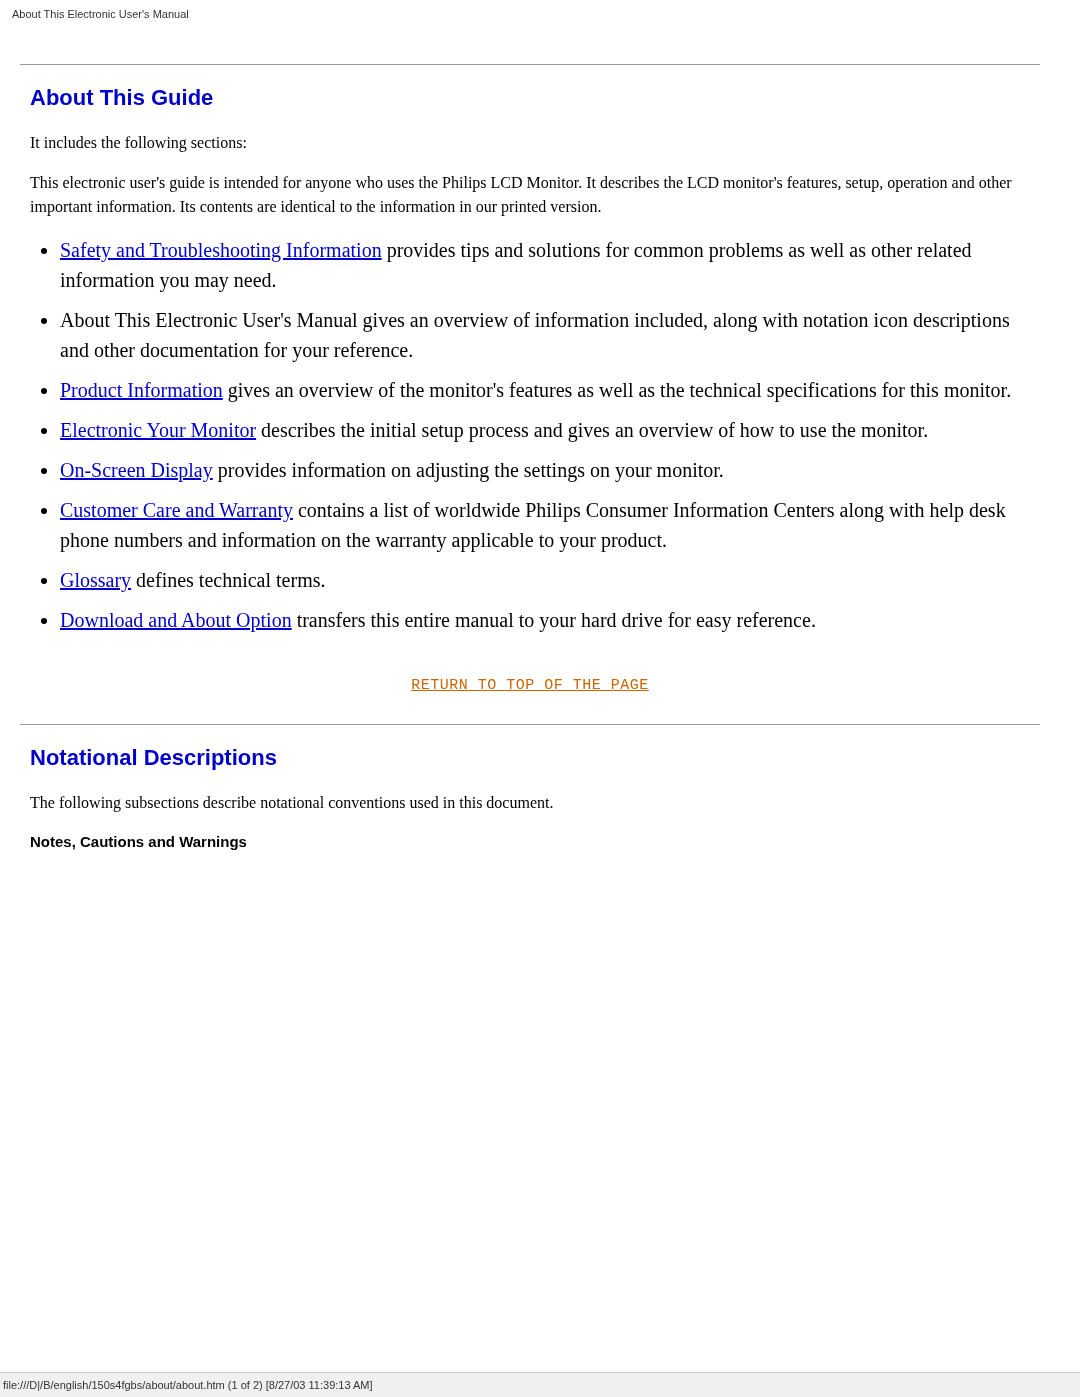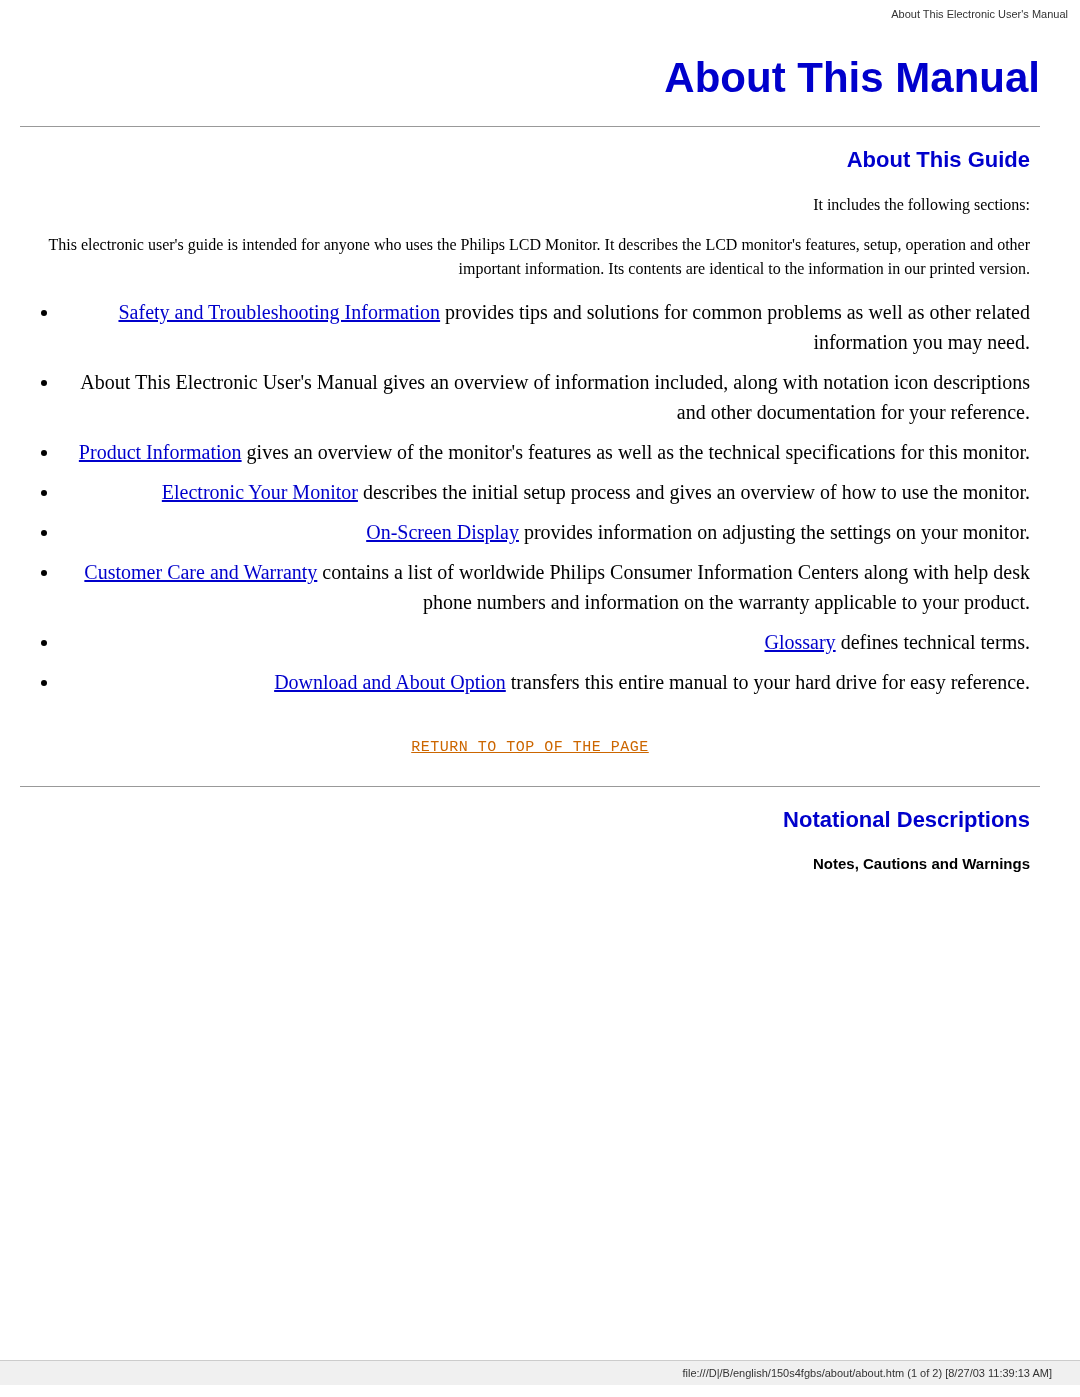--- a/index.html
+++ b/index.html
@@ -1,19 +1,18 @@
 <!DOCTYPE html>
 <html><head>
   <meta charset="utf-8">
   <style>
     * {
       margin: 0;
       padding: 0;
       box-sizing: border-box;
-      text-align: right;
     }
 
     body {
       font-family: Times New Roman, Times, serif;
       font-size: 16px;
       background: #ffffff;
       color: #000000;
       width: 1080px;
       min-height: 1397px;
       position: relative;
@@ -105,43 +104,42 @@
     .return-to-top a {
       font-family: Liberation Mono, monospace;
       font-size: 15px;
       color: #cc6600;
       text-decoration: underline;
       letter-spacing: 0.5px;
     }
 
     .status-bar {
       position: absolute;
-      bottom: 12px;
+      bottom: 0;
       left: 0;
       right: 0;
       font-family: Arial, Helvetica, sans-serif;
       font-size: 11px;
       color: #333;
-      padding: 6px 28px;
+      padding: 6px 3px;
       border-top: 1px solid #ccc;
       background: #f0f0f0;
     }
 
     .section-block {
       padding: 0 10px;
     }
   </style>
 </head>
 <body>
 
 <div class="browser-title-bar">About This Electronic User's Manual</div>
 
 <div class="page-container">
 
-  <h1 class="page-title">About This Manual</h1>
 
 
   <hr class="horizontal-rule">
 
   <div class="section-block" id="about-this-guide">
 
     <h2 class="section-title">About This Guide</h2>
 
     <p class="paragraph">It includes the following sections:</p>
 
@@ -179,20 +177,21 @@
     </div>
 
   </div>
 
   <hr class="horizontal-rule">
 
   <div class="section-block" id="notational-descriptions">
 
     <h2 class="section-title">Notational Descriptions</h2>
 
+    <p class="paragraph">The following subsections describe notational conventions used in this document.</p>
 
     <p class="paragraph" style="font-weight: bold; font-family: Arial, Helvetica, sans-serif; font-size: 15px;">Notes, Cautions and Warnings</p>
 
   </div>
 
 </div>
 
 <div class="status-bar">file:///D|/B/english/150s4fgbs/about/about.htm (1 of 2) [8/27/03 11:39:13 AM]</div>
 
 </body></html>

